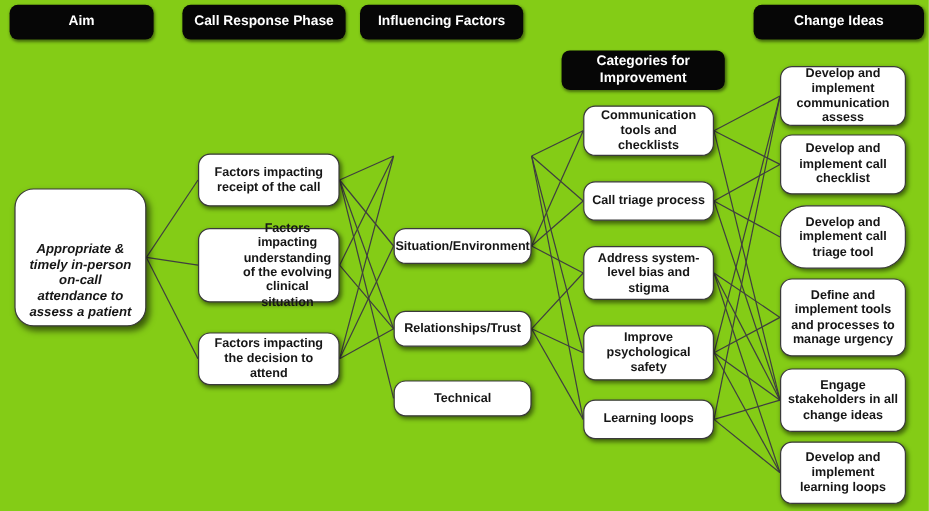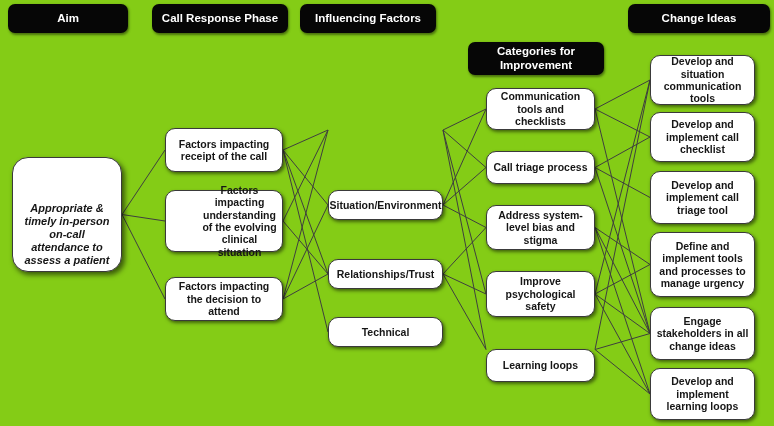--- a/index.html
+++ b/index.html
@@ -109,30 +109,30 @@
     </div>
     <div class="node" style="left: 486px; top: 151px; width: 109px; height: 33px;">
       <span>Call triage process</span>
     </div>
     <div class="node" style="left: 486px; top: 205px; width: 109px; height: 45px;">
       <span>Address system-level bias and stigma</span>
     </div>
     <div class="node" style="left: 486px; top: 271px; width: 109px; height: 46px;">
       <span>Improve psychological safety</span>
     </div>
-    <div class="node" style="left: 486px; top: 333px; width: 109px; height: 33px; margin-top: 16px;">
+    <div class="node" style="left: 486px; top: 333px; width: 109px; height: 33px;">
       <span>Learning loops</span>
     </div>
     <div class="node" style="left: 650px; top: 55px; width: 105px; height: 50px;">
-      <span>Develop and situation communication tools</span>
+      <span>Develop and implement communication assess</span>
     </div>
     <div class="node" style="left: 650px; top: 112px; width: 105px; height: 50px;">
       <span>Develop and implement call checklist</span>
     </div>
-    <div class="node" style="left: 650px; top: 171px; width: 105px; height: 53px;">
+    <div class="node" style="left: 650px; top: 171px; width: 105px; height: 53px; border-radius: 22px;">
       <span>Develop and implement call triage tool</span>
     </div>
     <div class="node" style="left: 650px; top: 232px; width: 105px; height: 65px;">
       <span>Define and implement tools and processes to manage urgency</span>
     </div>
     <div class="node" style="left: 650px; top: 307px; width: 105px; height: 53px;">
       <span>Engage stakeholders in all change ideas</span>
     </div>
     <div class="node" style="left: 650px; top: 368px; width: 105px; height: 52px;">
       <span>Develop and implement learning loops</span>

